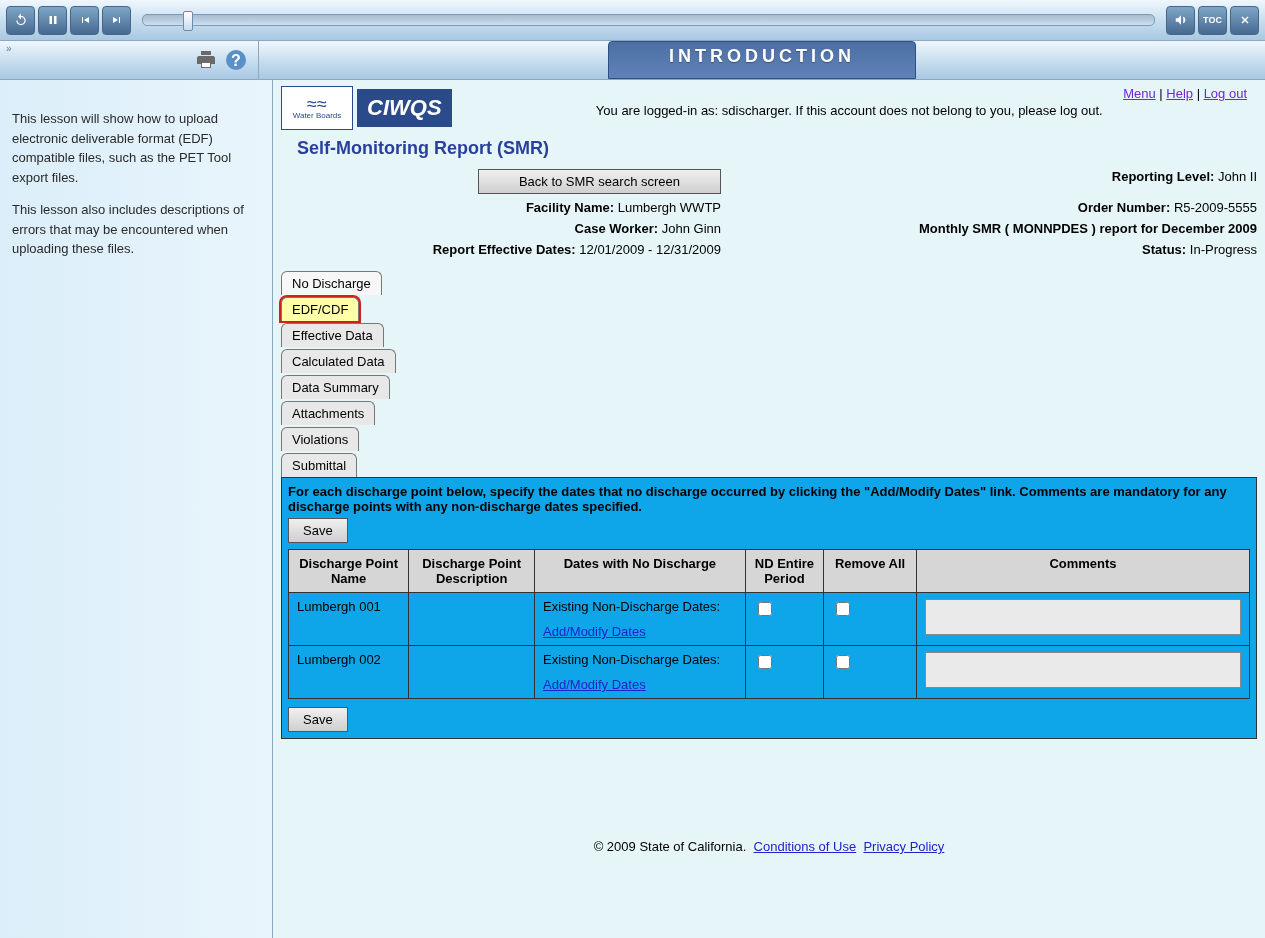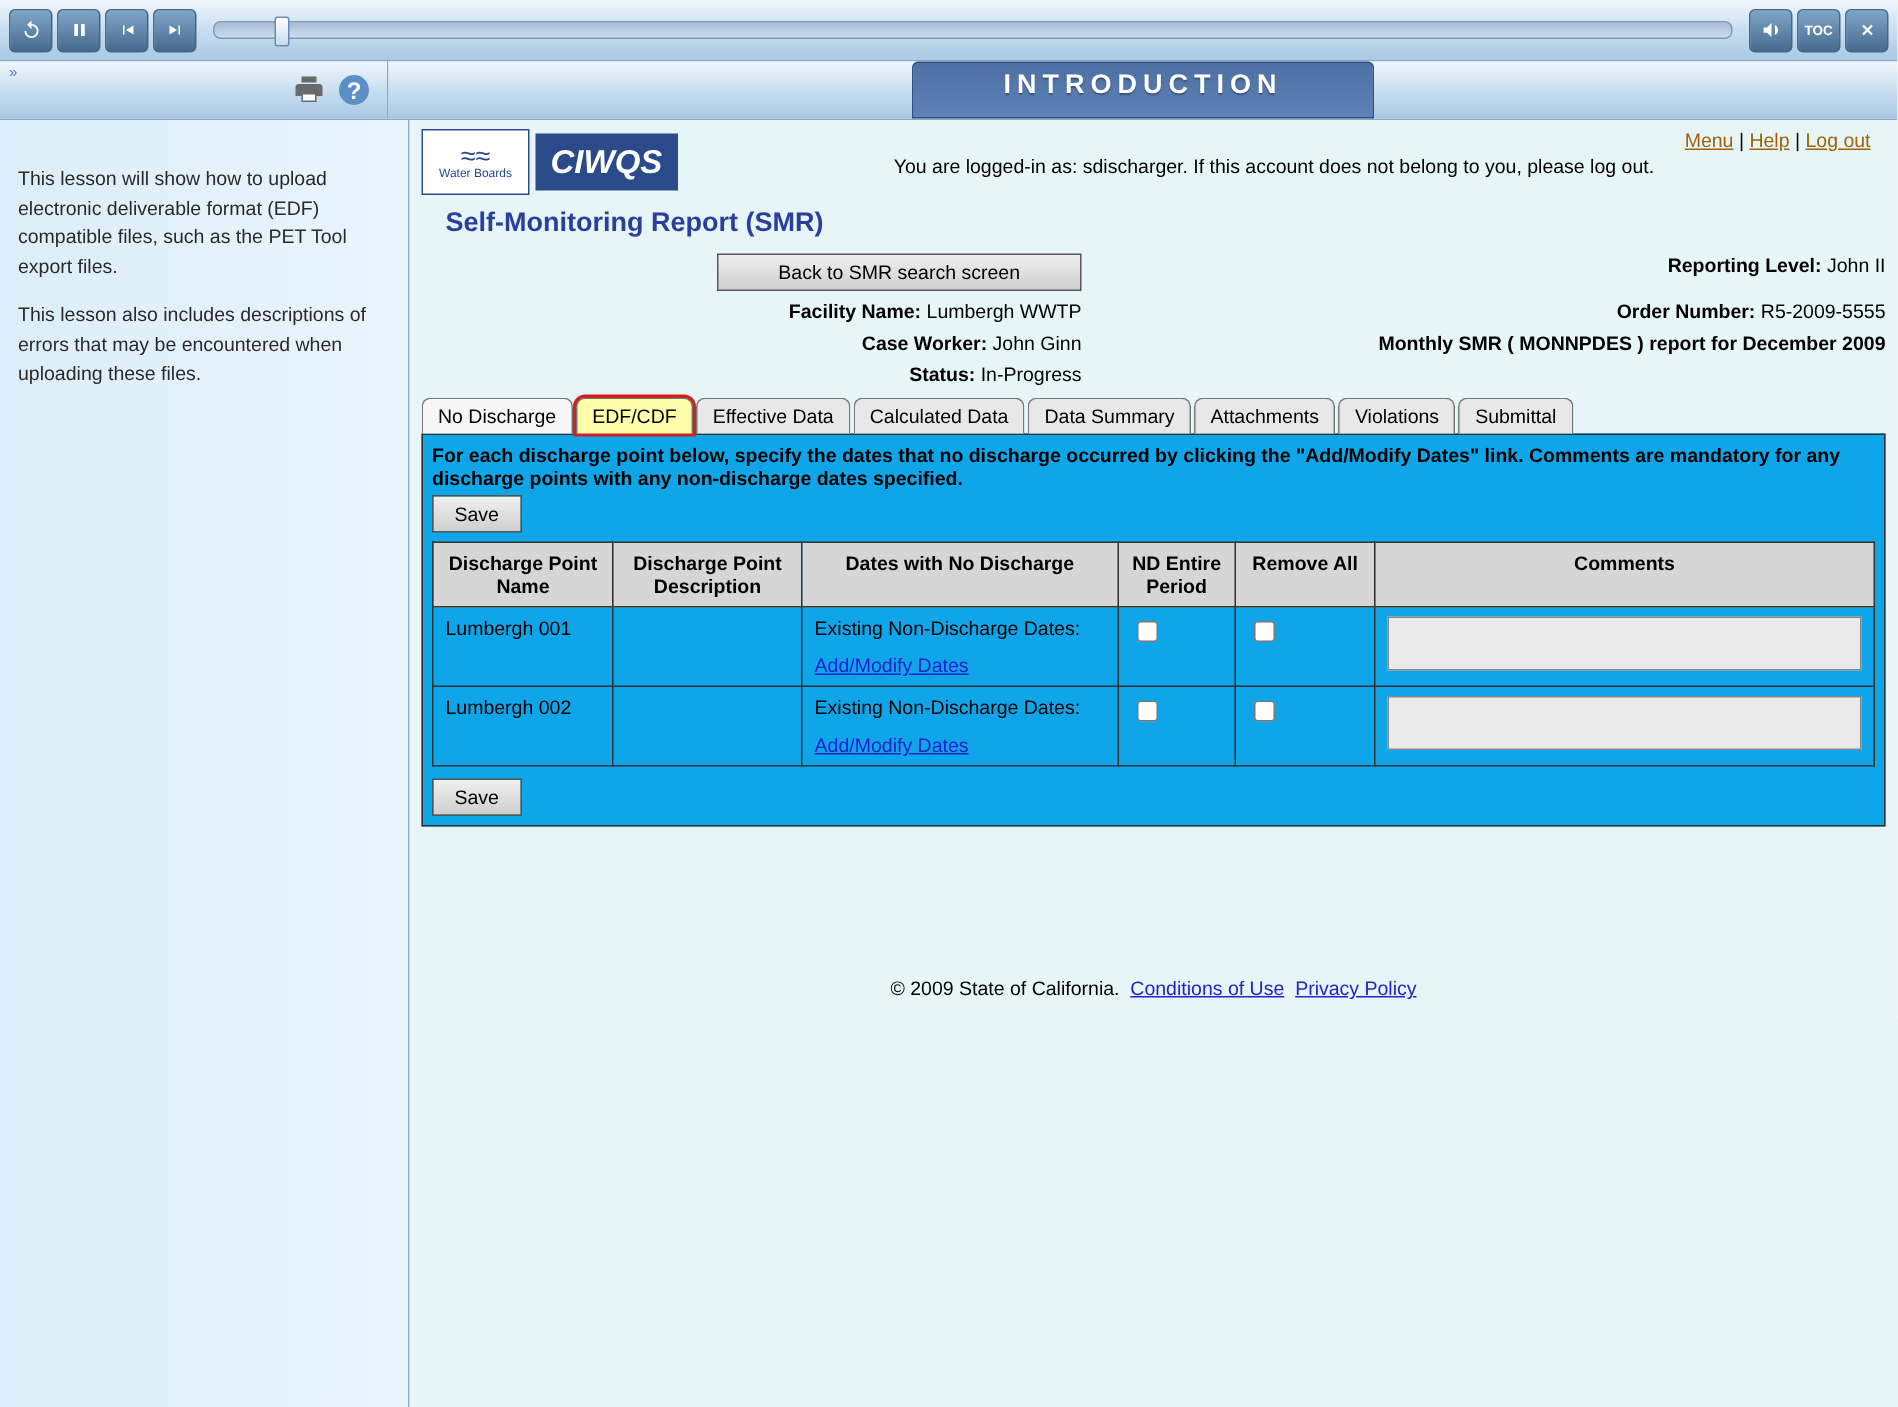--- a/index.html
+++ b/index.html
@@ -127,21 +127,21 @@
     font-style:italic;
     font-weight:bold;
     font-size:22px;
     padding:6px 10px;
   }
   .top-right {
     flex:1;
     text-align:right;
     padding-right:10px;
   }
-  .links a { color:#a16207; text-decoration:underline; cursor:pointer; }
+  .links a { color:#6d28d9; text-decoration:underline; cursor:pointer; }
   .nav-row { margin-top:4px; font-size:13px; }
   .nav-row label { font-weight:bold; }
   .nav-select {
     width:330px; height:20px;
     background:#eaeaea;
     border:1px solid #888;
   }
   .logged-in { font-size:13px; margin-top:2px; }
 
   h3.page-title {
@@ -165,21 +165,22 @@
     font-size:13px;
     text-align:right;
   }
   .info-grid b { font-weight:bold; }
 
   
   .tabs {
     margin-top:8px;
     display:flex;
     gap:2px;
-    align-items:center;
+    align-items:flex-start;
+    flex-direction:column;
   }
   .tab {
     border:1px solid #777;
     border-bottom:none;
     border-radius:6px 6px 0 0;
     background:#e8e8e8;
     padding:4px 10px;
     font-size:13px;
     cursor:pointer;
     white-space:nowrap;
@@ -345,20 +346,24 @@
         <span>R5-2009-5555</span>
       </div>
 
       <div>
         <b>Case Worker:</b>
         <span>John Ginn</span>
       </div>
 
       <div>
         <b>Monthly SMR ( MONNPDES ) report for December 2009</b>
+      </div>
+      <div>
+        <b>Report Effective Dates:</b>
+        <span>12/01/2009 - 12/31/2009</span>
       </div>
 
       <div>
         <b>Status:</b>
         <span>In-Progress</span>
       </div>
       <div></div>
     </div>
 
     <div class="tabs">

